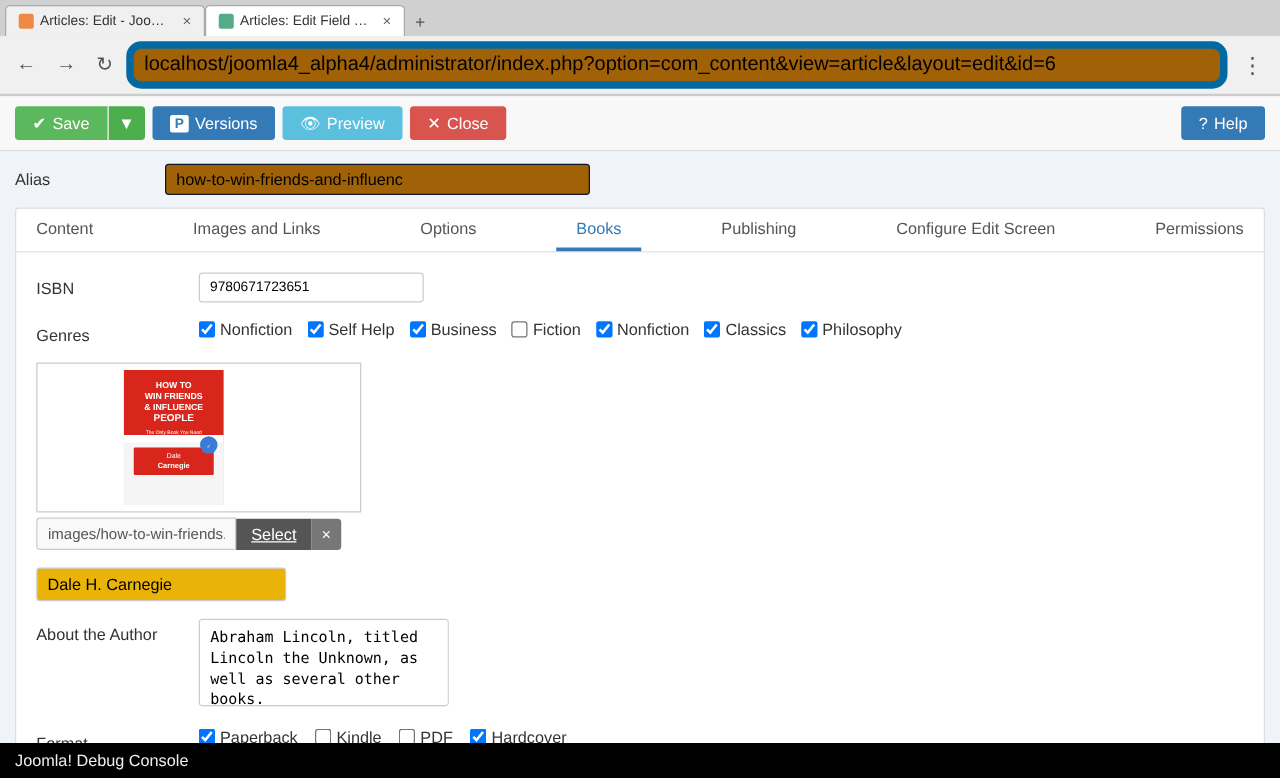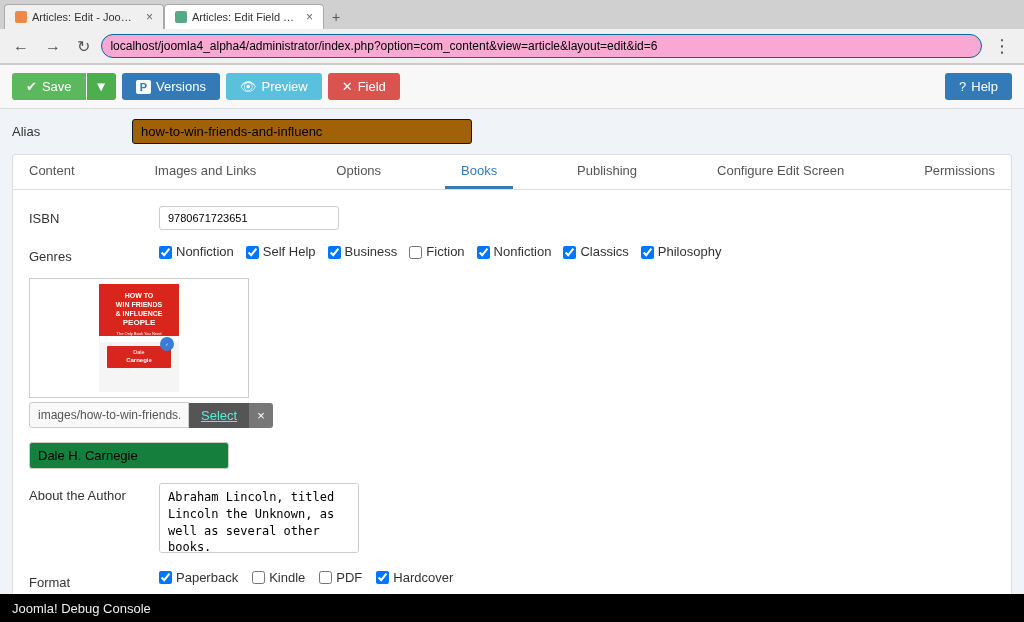--- a/index.html
+++ b/index.html
@@ -10,21 +10,21 @@
     .browser-tabs { display: flex; align-items: flex-end; padding: 4px 4px 0; background: #d0d0d0; }
     .browser-tab { display: flex; align-items: center; padding: 5px 10px; background: #f0f0f0; border: 1px solid #aaa; border-bottom: none; border-radius: 4px 4px 0 0; font-size: 11px; max-width: 160px; gap: 5px; }
     .browser-tab.active { background: #fff; z-index: 1; }
     .browser-tab .tab-favicon { width: 12px; height: 12px; background: #e84; border-radius: 2px; flex-shrink: 0; }
     .browser-tab .tab-close { margin-left: 4px; cursor: pointer; color: #666; font-size: 12px; }
     .browser-tab .tab-title { overflow: hidden; white-space: nowrap; text-overflow: ellipsis; font-size: 11px; }
     .browser-tab-new { padding: 4px 8px; font-size: 14px; color: #555; cursor: pointer; align-self: center; }
 
     .browser-nav { display: flex; align-items: center; padding: 4px 8px; gap: 6px; background: #f0f0f0; border-bottom: 1px solid #ccc; }
     .nav-btn { background: none; border: none; cursor: pointer; color: #555; font-size: 16px; padding: 2px 5px; border-radius: 3px; }
-    .url-bar { flex: 1; padding: 4px 8px; border: 1px solid #0369a1; border-radius: 12px; font-size: 12px; background: #f9a8d4; }
+    .url-bar { flex: 1; padding: 4px 8px; border: 6px solid #0369a1; border-radius: 12px; font-size: 16px; background: #a16207; }
     .nav-menu-btn { background: none; border: none; cursor: pointer; font-size: 18px; color: #555; padding: 2px 5px; }
 
     
     .toolbar { display: flex; align-items: center; padding: 8px 12px; background: #f8f8f8; border-bottom: 1px solid #ddd; gap: 6px; }
     .btn { display: inline-flex; align-items: center; padding: 6px 14px; border: none; border-radius: 3px; cursor: pointer; font-size: 13px; gap: 5px; color: #fff; font-weight: 500; }
     .btn-save { background: #5cb85c; }
     .btn-save-arrow { background: #4cae4c; padding: 6px 8px; border-radius: 3px; color: #fff; border: none; cursor: pointer; }
     .btn-versions { background: #337ab7; }
     .btn-preview { background: #5bc0de; }
     .btn-close { background: #d9534f; }
@@ -48,35 +48,35 @@
 
     
     .form-panel { background: #fff; border: 1px solid #ddd; border-top: none; padding: 16px; }
     .form-row { display: flex; align-items: flex-start; margin-bottom: 14px; }
     .form-label { width: 130px; font-size: 13px; padding-top: 5px; }
     .form-control { flex: 1; }
     .text-input { padding: 5px 8px; border: 1px solid #ccc; border-radius: 3px; font-size: 11px; width: 180px; background: #fff; }
 
     
     .genres-row { display: flex; align-items: center; gap: 12px; flex-wrap: wrap; }
-    .genre-item { display: flex; align-items: flex-end; gap: 4px; font-size: 13px; }
+    .genre-item { display: flex; align-items: center; gap: 4px; font-size: 13px; }
     .genre-item input[type="checkbox"] { cursor: pointer; }
 
     
     .cover-photo-area { display: flex; flex-direction: column; }
-    .cover-img-box { width: 220px; border: 1px solid #ccc; padding: 4px; background: #fff; margin-bottom: 4px; }
+    .cover-img-box { width: 260px; border: 1px solid #ccc; padding: 4px; background: #fff; margin-bottom: 4px; }
     .cover-img-canvas { width: 210px; height: 110px; display: flex; align-items: center; justify-content: center; }
 
     .cover-file-row { display: flex; align-items: center; gap: 0; }
     .cover-file-path { padding: 5px 8px; border: 1px solid #ccc; border-radius: 3px 0 0 3px; font-size: 12px; width: 160px; background: #f9f9f9; color: #555; }
-    .btn-select { background: #555; color: #5eead4; padding: 5px 12px; border: none; cursor: pointer; font-size: 13px; border-radius: 0; text-decoration: underline; }
+    .btn-select { background: #555; color: #ffffff; padding: 5px 12px; border: none; cursor: pointer; font-size: 13px; border-radius: 0; text-decoration: underline; }
     .btn-clear { background: #777; color: #fff; padding: 5px 8px; border: none; cursor: pointer; font-size: 13px; border-radius: 0 3px 3px 0; }
 
     
-    .author-input { padding: 5px 8px; border: 1px solid #ccc; border-radius: 3px; font-size: 13px; width: 200px; background: #15803d; }
+    .author-input { padding: 5px 8px; border: 1px solid #ccc; border-radius: 3px; font-size: 13px; width: 200px; background: #eab308; }
 
     
     .about-textarea { padding: 5px 8px; border: 1px solid #ccc; border-radius: 3px; font-size: 12px; width: 200px; height: 70px; resize: none; background: #fff; line-height: 1.4; }
 
     
     .format-row { display: flex; align-items: center; gap: 14px; flex-wrap: wrap; }
     .format-item { display: flex; align-items: center; gap: 4px; font-size: 13px; }
 
     
     .debug-console { position: fixed; bottom: 0; left: 0; right: 0; background: #000000; color: #eee; padding: 8px 12px; font-size: 13px; height: 28px; display: flex; align-items: center; }
@@ -118,21 +118,21 @@
   <button class="btn btn-versions">
     <span style="background:#fff;color:#337ab7;padding:1px 4px;border-radius:2px;font-weight:bold;font-size:11px;">P</span>
     <span>Versions</span>
   </button>
   <button class="btn btn-preview">
     <span>👁</span>
     <span>Preview</span>
   </button>
   <button class="btn btn-close">
     <span>✕</span>
-    <span>Field</span>
+    <span>Close</span>
   </button>
   <button class="btn btn-help" style="margin-left:auto;">
     <span>?</span>
     <span>Help</span>
   </button>
 </div>
 
 <div class="main-content">
 
   <div class="alias-row">

